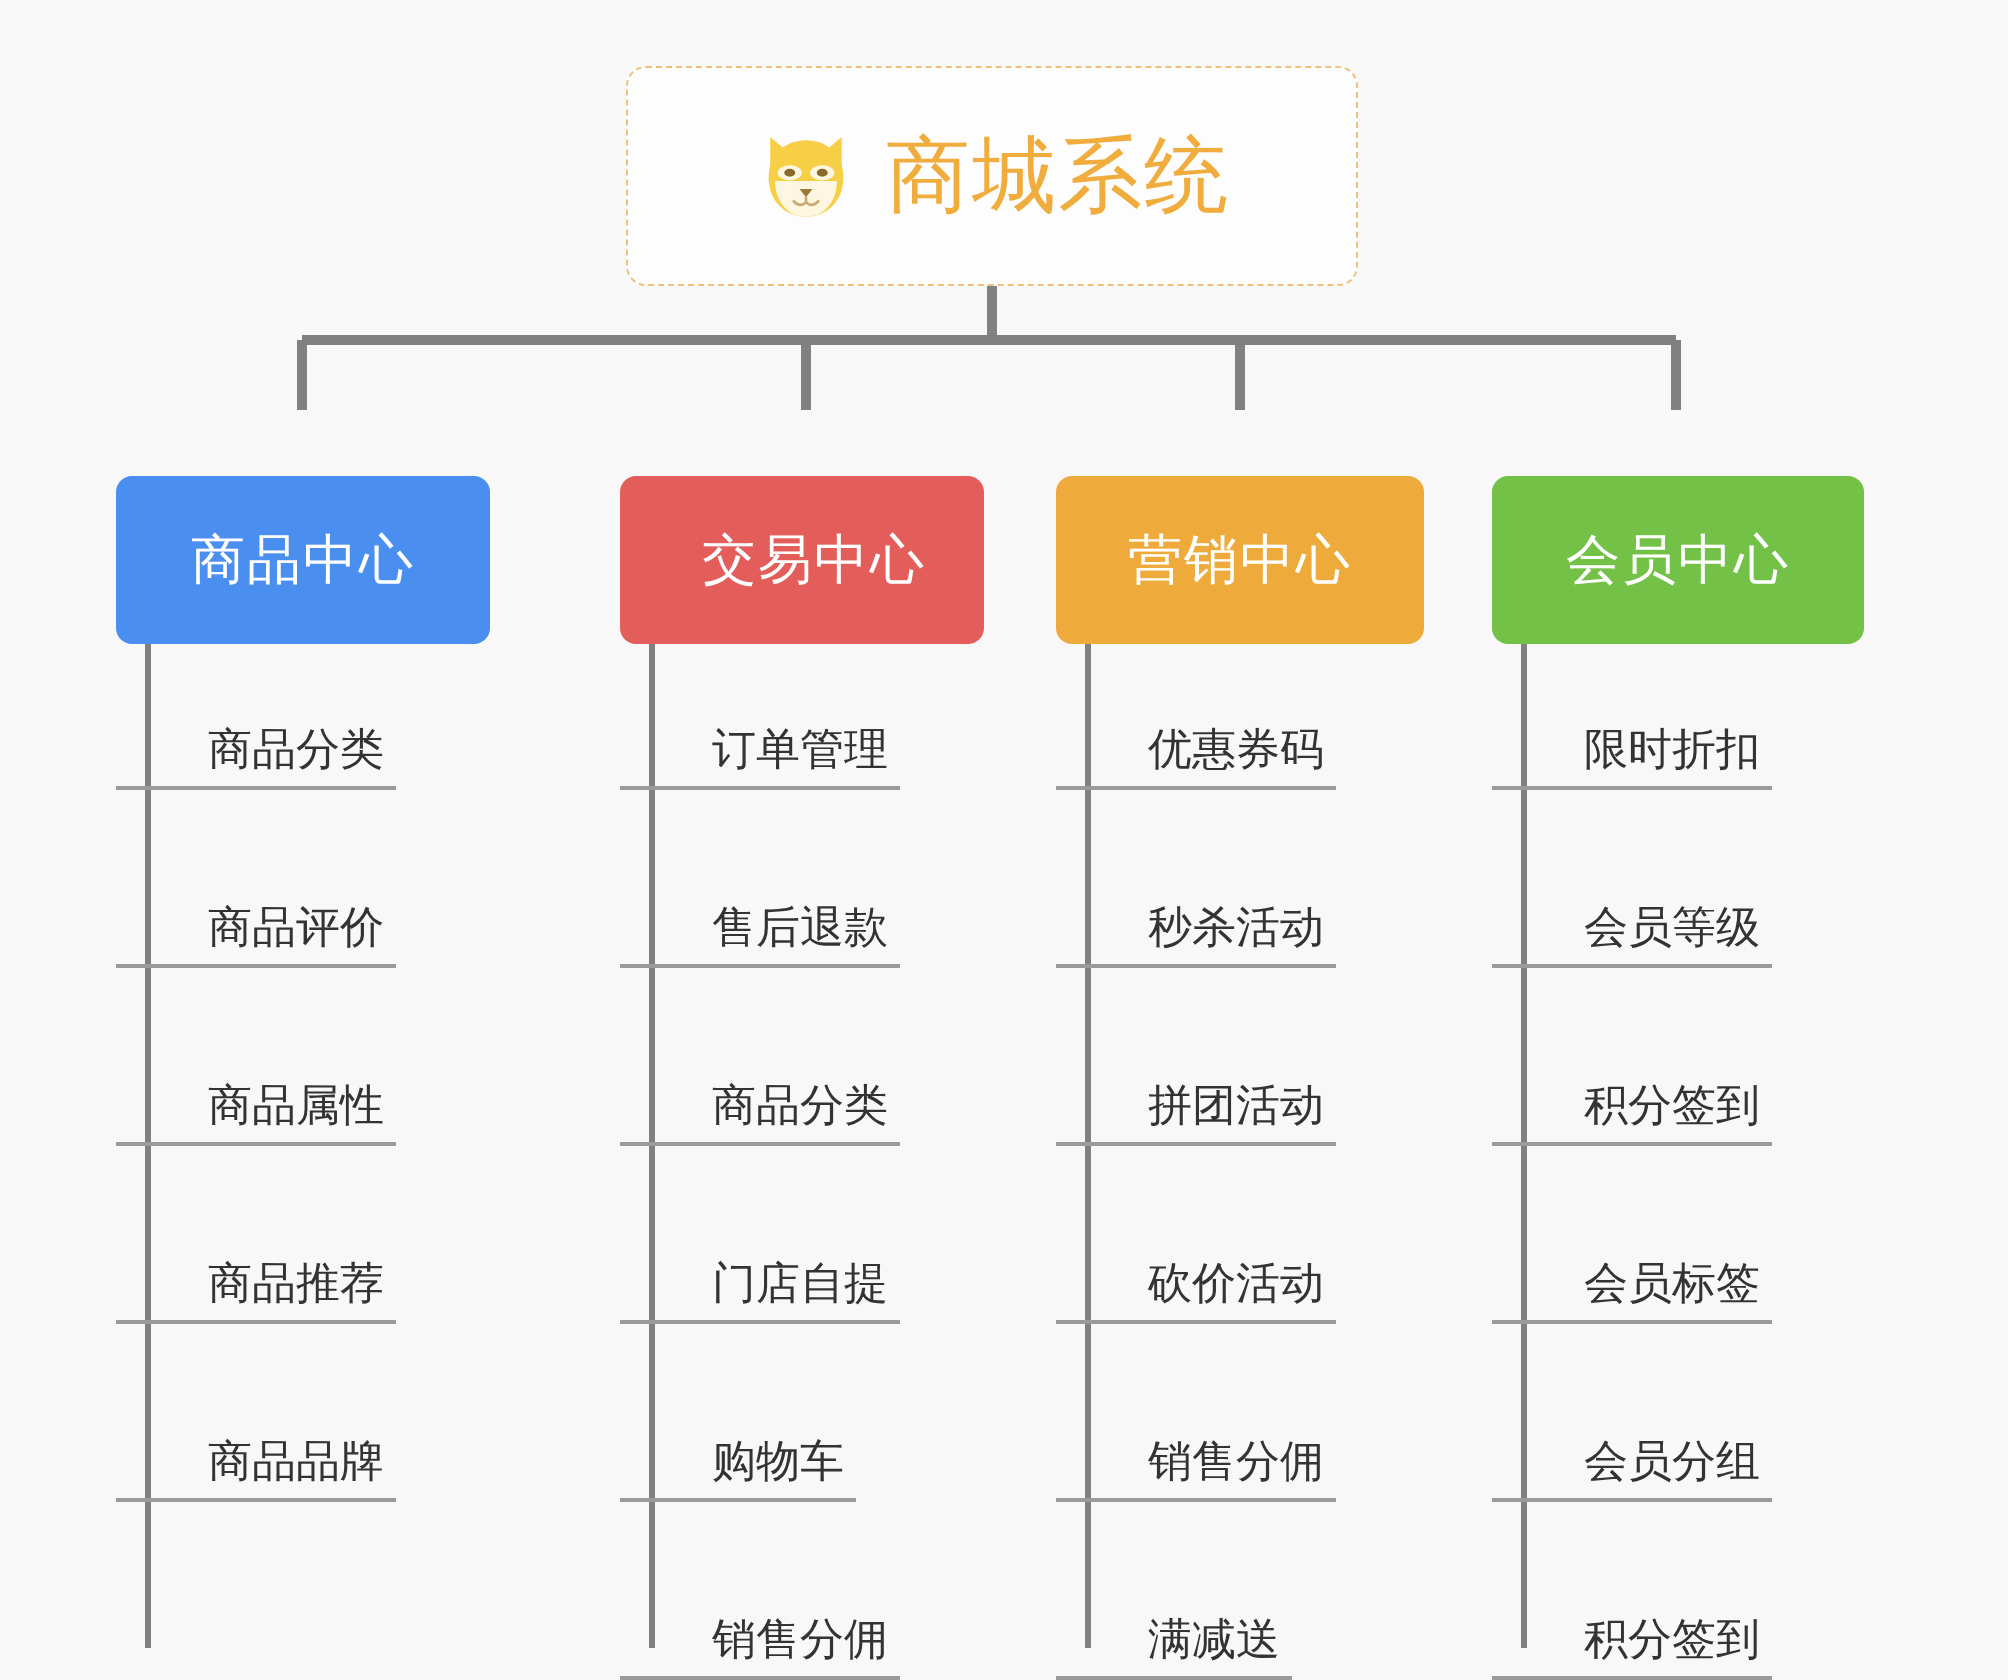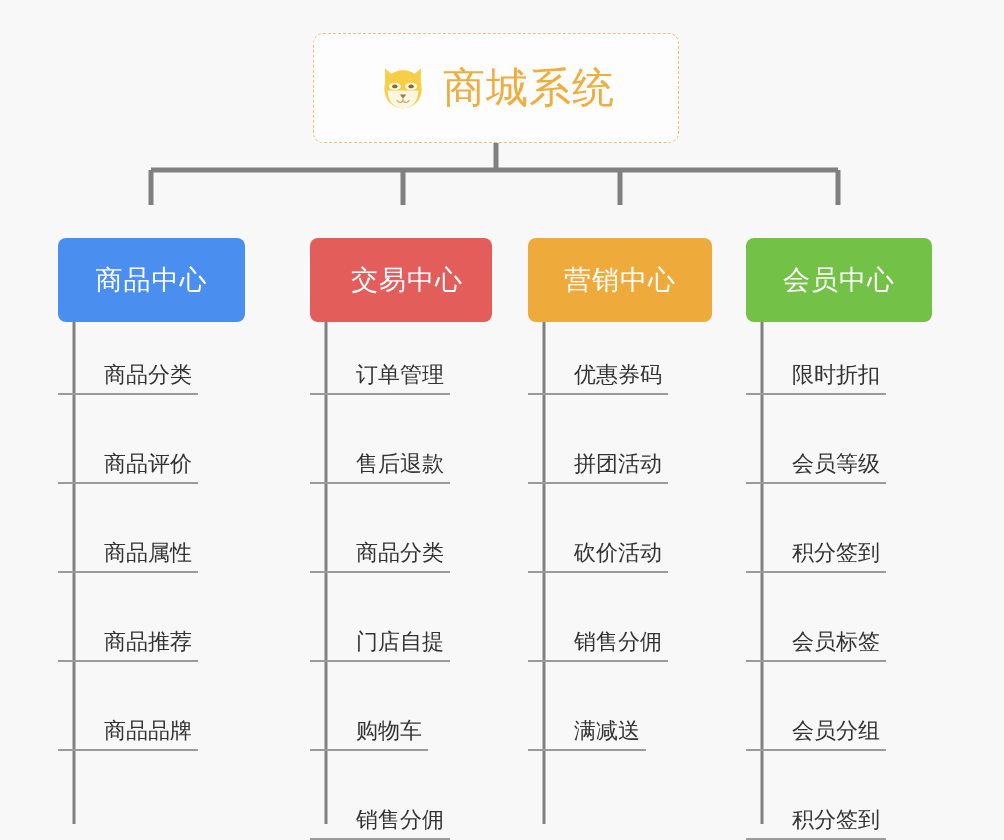--- a/index.html
+++ b/index.html
@@ -194,20 +194,23 @@
 
   <div class="column" style="left:528px; width:230px;">
     <div class="cat-box" style="left:0; width:184px; background:#eeab3c;">
       <span>营销中心</span>
     </div>
     <div class="leaf-list">
       <div class="leaf-item">
         <span class="leaf-label">优惠券码</span>
       </div>
       <div class="leaf-item">
+        <span class="leaf-label">秒杀活动</span>
+      </div>
+      <div class="leaf-item">
         <span class="leaf-label">拼团活动</span>
       </div>
       <div class="leaf-item">
         <span class="leaf-label">砍价活动</span>
       </div>
       <div class="leaf-item">
         <span class="leaf-label">销售分佣</span>
       </div>
       <div class="leaf-item">
         <span class="leaf-label">满减送</span>

